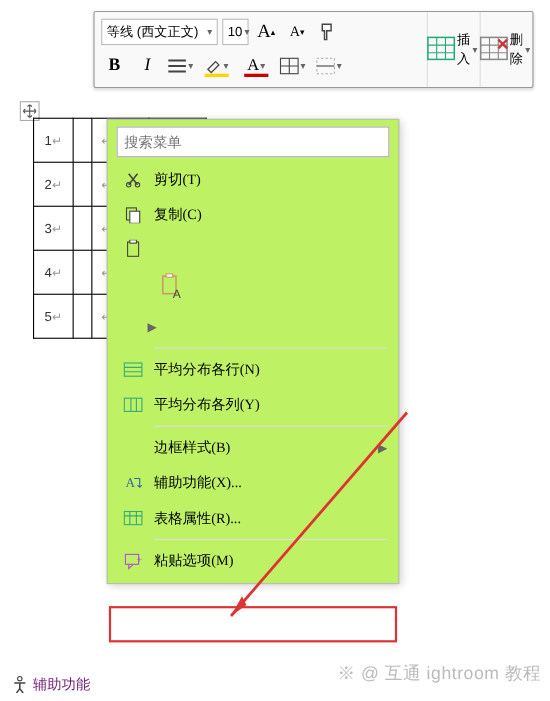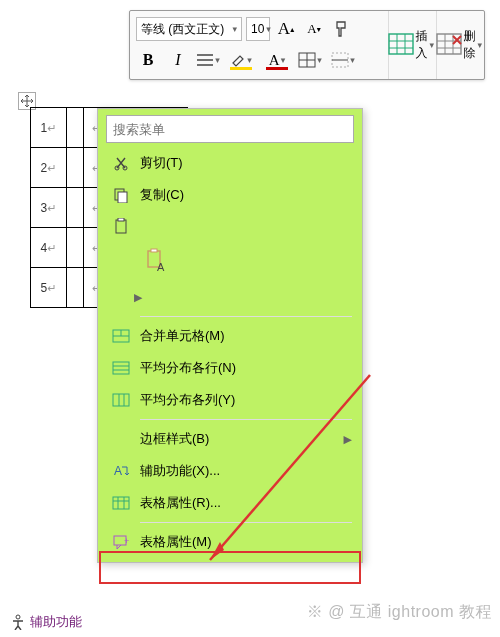--- a/index.html
+++ b/index.html
@@ -1,20 +1,20 @@
 <!DOCTYPE html>
 <html><head>
 <meta charset="utf-8">
 <style>
   * { box-sizing: border-box; margin: 0; padding: 0; }
   body { width: 500px; height: 637px; font-family: "Microsoft YaHei", sans-serif; font-size: 13px; background: #fff; position: relative; overflow: hidden; }
   
   .doc-header { position: absolute; top: 0; left: 0; right: 0; height: 10px; text-align: center; font-size: 11px; color: #999; }
   
-  .toolbar { position: absolute; top: 10px; left: 85px; right: 15px; height: 70px; border: 1px solid #999; border-radius: 2px; background: #f9f9f9; box-shadow: 0 1px 3px rgba(0,0,0,0.15); display: flex; margin-left: 44px; }
+  .toolbar { position: absolute; top: 10px; left: 85px; right: 15px; height: 70px; border: 1px solid #999; border-radius: 2px; background: #f9f9f9; box-shadow: 0 1px 3px rgba(0,0,0,0.15); display: flex; }
   .toolbar-main { flex: 1; padding: 4px 6px; }
   .toolbar-row1 { display: flex; align-items: center; gap: 4px; height: 28px; }
   .font-combo { border: 1px solid #bbb; background: #fff; padding: 2px 4px; font-size: 12px; display: flex; align-items: center; gap: 2px; height: 24px; width: 106px; justify-content: space-between; }
   .size-combo { border: 1px solid #bbb; background: #fff; padding: 2px 4px; font-size: 12px; display: flex; align-items: center; gap: 2px; height: 24px; width: 24px; justify-content: space-between; }
   .dd { font-size: 9px; color: #666; }
   .tb-btn { width: 24px; height: 24px; display: inline-flex; align-items: center; justify-content: center; position: relative; }
   .tb-btn svg { overflow: visible; }
   .toolbar-row2 { display: flex; align-items: center; gap: 6px; height: 30px; padding-top: 4px; }
   .hl-under { position: absolute; bottom: 2px; left: 4px; right: 4px; height: 3px; background: #ffd700; }
   .fc-under { position: absolute; bottom: 2px; left: 4px; right: 4px; height: 3px; background: #c00; }
@@ -26,21 +26,21 @@
   
   .bg-table { position: absolute; top: 107px; left: 30px; right: 10px; border-collapse: collapse; }
   .bg-table td { border: 1px solid #000; height: 40px; padding: 4px 8px; font-size: 12px; color: #888; }
   .bg-table td:first-child { width: 36px; text-align: center; color: #333; }
   .bg-table td:nth-child(3), .bg-table td:nth-child(4) { width: 52px; }
   .pm { font-size: 11px; color: #999; }
   
   .ctx-menu { position: absolute; top: 108px; left: 97px; width: 266px; background: #bef264; border: 1px solid #bbb; box-shadow: 2px 2px 8px rgba(0,0,0,0.2); padding-bottom: 4px; }
   .search-box { margin: 6px 8px 4px 8px; }
   .search-box input { width: 100%; height: 28px; border: 1px solid #aaa; padding: 0 6px; font-size: 13px; font-family: inherit; }
-  .ctx-item { display: flex; align-items: center; height: 32px; padding: 0 10px 0 10px; cursor: default; }
+  .ctx-item { display: flex; align-items: center; height: 32px; padding: 0 10px 0 10px; cursor: default; font-family: Liberation Serif, serif; }
   .ctx-item.short { height: 30px; }
   .ctx-ico { width: 26px; display: flex; justify-content: center; color: #444; }
   .ctx-txt { flex: 1; padding-left: 6px; }
   .ctx-arrow { font-size: 11px; color: #666; }
   .ctx-sep { height: 1px; background: #ddd; margin: 3px 10px 3px 42px; }
   .paste-sub { padding: 4px 0 4px 42px; }
   .highlight-box { position: absolute; border: 2px solid #d33; pointer-events: none; left: 99px; top: 551px; width: 262px; height: 33px; }
   
   .red-arrow { position: absolute; pointer-events: none; }
   
@@ -232,29 +232,20 @@
   </div>
   <div class="ctx-item">
     <span class="ctx-ico"></span>
     <span class="ctx-arrow">▶</span>
   </div>
   <div class="ctx-sep"></div>
   <div class="ctx-item">
     <span class="ctx-ico">
         <svg width="18" height="14">
           <rect x="1" y="1" width="16" height="12" fill="none" stroke="#3a7"></rect>
-          <path d="M1 7 H17 M9 1 V7" stroke="#3a7"></path>
-        </svg>
-      </span>
-    <span class="ctx-txt">合并单元格(M)</span>
-  </div>
-  <div class="ctx-item">
-    <span class="ctx-ico">
-        <svg width="18" height="14">
-          <rect x="1" y="1" width="16" height="12" fill="none" stroke="#3a7"></rect>
           <path d="M1 5 H17 M1 9 H17" stroke="#3a7"></path>
         </svg>
       </span>
     <span class="ctx-txt">平均分布各行(N)</span>
   </div>
   <div class="ctx-item">
     <span class="ctx-ico">
         <svg width="18" height="14">
           <rect x="1" y="1" width="16" height="12" fill="none" stroke="#3a7"></rect>
           <path d="M7 1 V13 M12 1 V13" stroke="#3a7"></path>
@@ -288,21 +279,21 @@
   </div>
   <div class="ctx-sep"></div>
   <div class="ctx-item">
     <span class="ctx-ico">
         <svg width="16" height="16">
           <rect x="1" y="2" width="12" height="9" fill="none" stroke="#a5c"></rect>
           <path d="M4 11 L4 15 L8 11" fill="none" stroke="#a5c"></path>
           <text x="11" y="10" font-size="9" fill="#a5c">+</text>
         </svg>
       </span>
-    <span class="ctx-txt">表格属性(M)</span>
+    <span class="ctx-txt">粘贴选项(M)</span>
   </div>
 </div>
 
 <div class="highlight-box"></div>
 
 <svg class="red-arrow" style="left:180px; top:370px;" width="200" height="210">
   <line x1="190" y1="5" x2="30" y2="190" stroke="#d33" stroke-width="2.5"></line>
   <polygon points="30,190 44,180 40,172" fill="#d33"></polygon>
 </svg>
 

